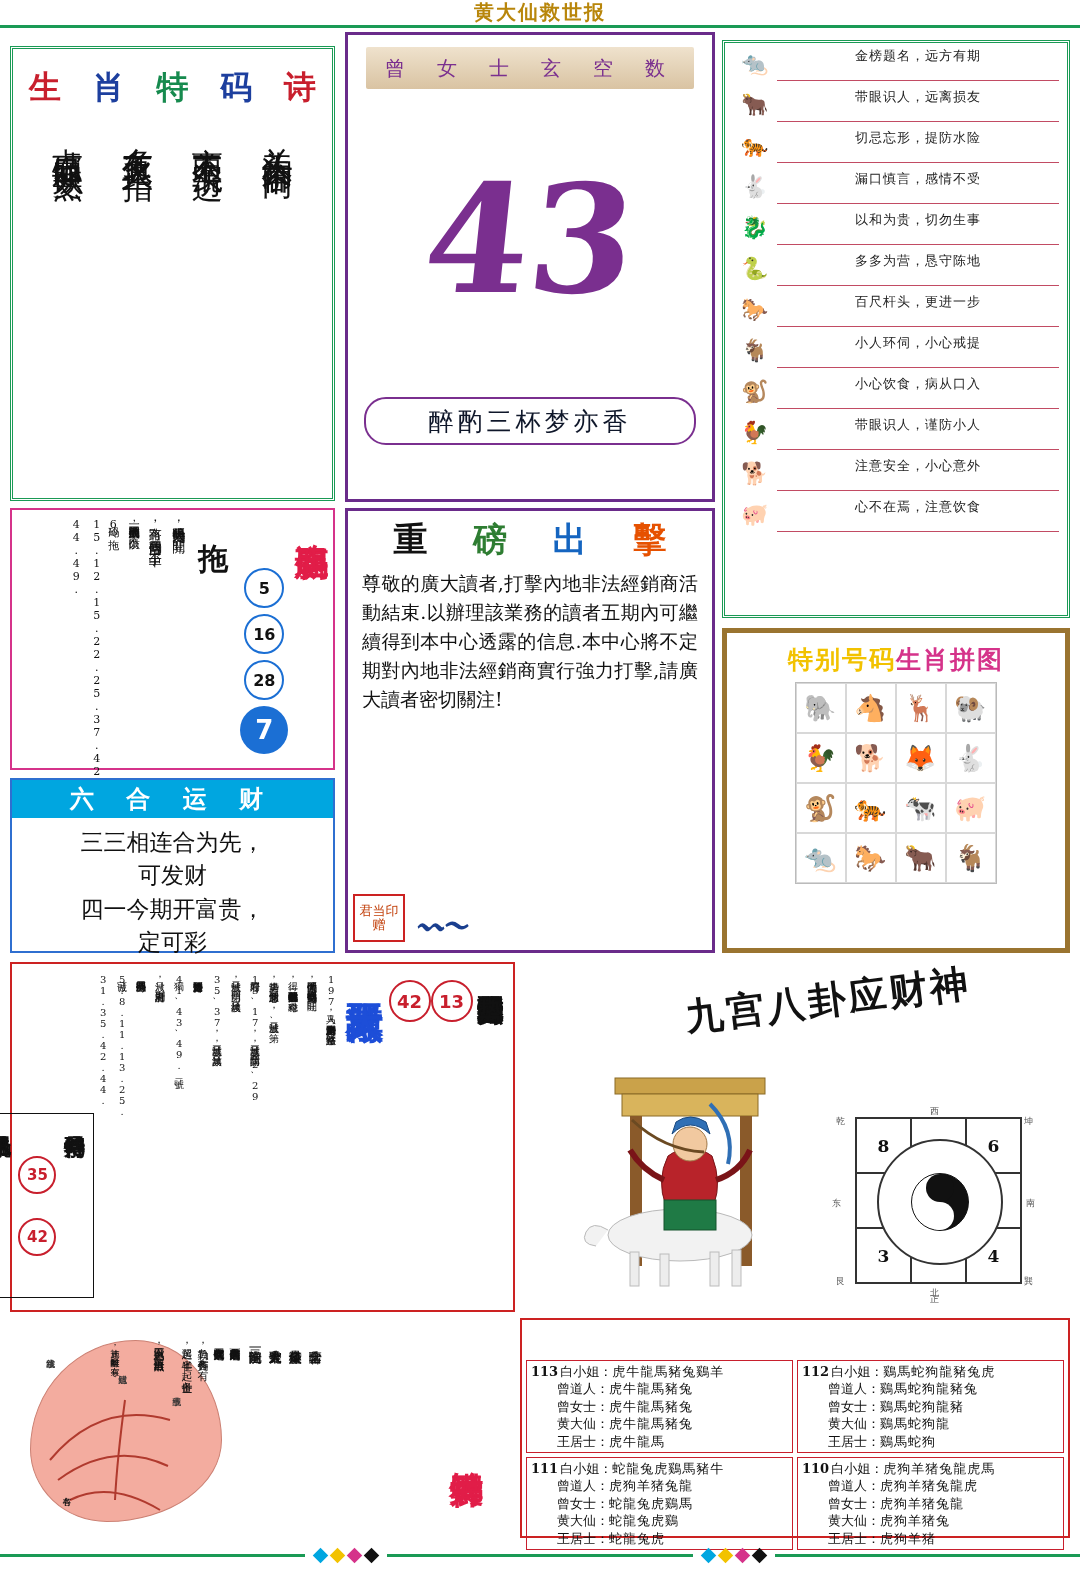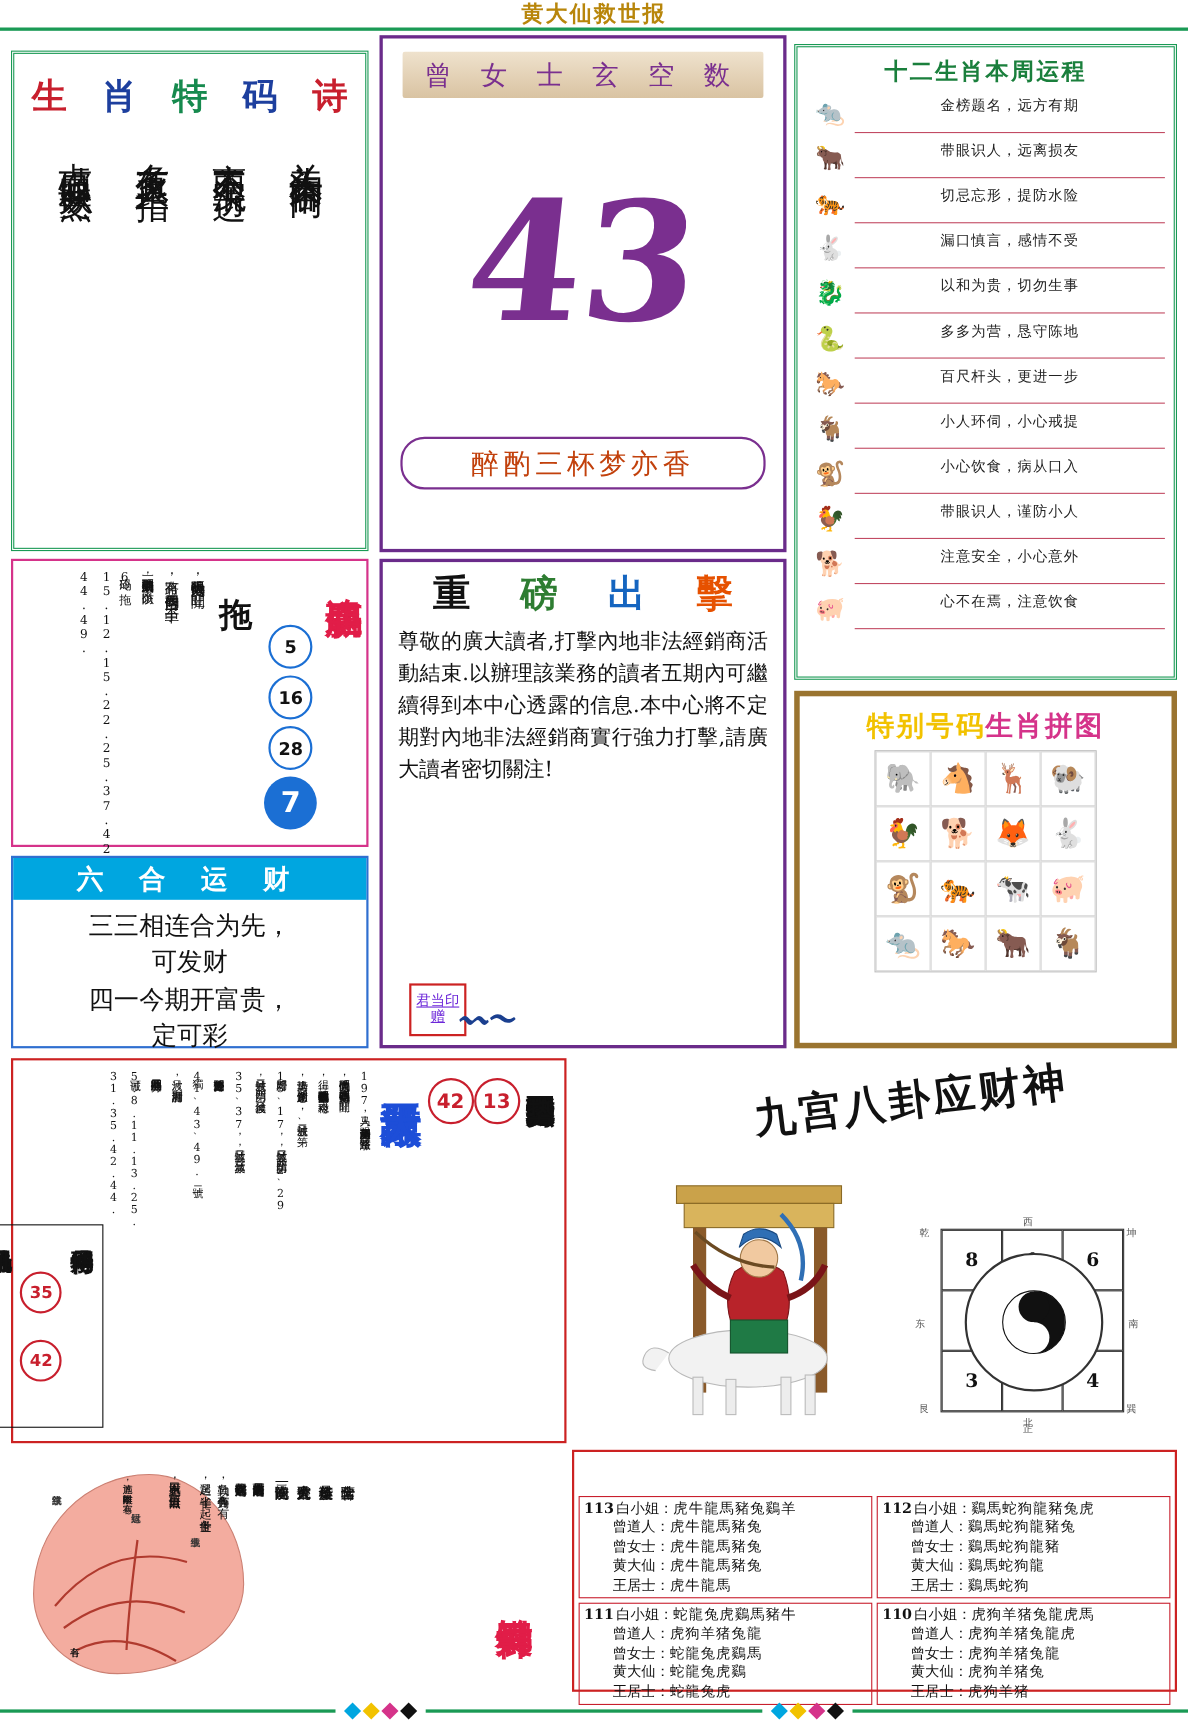--- a/index.html
+++ b/index.html
@@ -56,34 +56,34 @@
 
   
   #xuankong-panel{left:345px;top:32px;width:370px;height:470px;}
   #xk-title{
     margin:12px 18px 0 18px;height:42px;
     background:linear-gradient(#efe2cd,#d9c3a2);
     display:flex;align-items:center;justify-content:center;
     border-radius:2px;
   }
   #xk-title span{
-    font-size:24px;color:#7a2f8f;letter-spacing:10px;
-    font-family:Liberation Sans, sans-serif;
+    font-size:20px;color:#7a2f8f;letter-spacing:10px;
+    font-family:Liberation Mono, monospace;
   }
   #xk-glyph{
     height:300px;display:flex;align-items:center;justify-content:center;
     color:#7a2f8f;font-size:150px;font-weight:bold;
     font-family:"DejaVu Serif","Liberation Serif",serif;
     transform:skewX(-6deg);
   }
   #xk-foot{
     margin:8px 16px;height:44px;border:2px solid #7a2f8f;border-radius:22px;
     display:flex;align-items:center;justify-content:center;
   }
-  #xk-foot span{font-size:25px;color:#c2410c;letter-spacing:4px;
+  #xk-foot span{font-size:25px;color:#0f172a;letter-spacing:4px;
     font-family:"DejaVu Serif","Liberation Serif",serif;}
 
   
   #zodiac-panel{left:722px;top:40px;width:348px;height:578px;}
   #zodiac-title{text-align:center;font-size:21px;color:#1a7f3c;font-weight:bold;
     padding:8px 0 4px;letter-spacing:2px;
     font-family:"DejaVu Serif","Liberation Serif",serif;}
   .zrow{display:flex;align-items:center;height:41px;padding:0 8px;}
   .zicon{width:44px;text-align:center;font-size:22px;line-height:1;}
   .ztext{
@@ -137,25 +137,24 @@
   #zhongbang-panel{left:345px;top:508px;width:370px;height:445px;}
   #zb-title{display:flex;justify-content:space-evenly;align-items:center;height:58px;}
   #zb-title span{font-size:34px;font-weight:bold;
     font-family:"DejaVu Serif","Liberation Serif",serif;}
   .zb1{color:#111;}.zb2{color:#2e7d32;}.zb3{color:#1565c0;}.zb4{color:#e65100;}
   #zb-body{
     padding:0 14px;font-size:19px;line-height:1.52;color:#111;text-align:justify;
     font-family:"DejaVu Serif","Liberation Serif",serif;
   }
   #zb-stamp{
-    position:absolute;left:24px;bottom:8px;width:48px;height:44px;
-    border:2px solid #cc2222;color:#6d28d9;font-size:13px;line-height:1.05;
+    position:absolute;left:5px;bottom:8px;width:48px;height:44px;
+    border:2px solid #cc2222;color:#c2410c;font-size:13px;line-height:1.05;
     display:flex;align-items:center;justify-content:center;text-align:center;
     font-family:"DejaVu Serif","Liberation Serif",serif;
-    text-decoration:underline;
   }
   #zb-sign{position:absolute;left:70px;bottom:8px;color:#1a3f8f;font-size:26px;
     font-family:"DejaVu Serif","Liberation Serif",serif;}
 
   
   #puzzle-panel{left:722px;top:628px;width:348px;height:325px;}
   #pz-title{text-align:center;padding:10px 0 6px;font-size:25px;font-weight:bold;
     letter-spacing:2px;font-family:"DejaVu Serif","Liberation Serif",serif;}
   #pz-title .a{color:#f2c200;}
   #pz-title .b{color:#d5338a;}
@@ -298,21 +297,20 @@
   <div id="xk-title">
     <span>曾 女 士 玄 空 数</span>
   </div>
   <div id="xk-glyph">43</div>
   <div id="xk-foot">
     <span>醉酌三杯梦亦香</span>
   </div>
 </div>
 
 <div class="abs box b-green" id="zodiac-panel">
-  <div id="zodiac-title">十二生肖本周运程</div>
 
   <div class="zrow">
     <div class="zicon">🐀</div>
     <div class="ztext">金榜题名，远方有期</div>
   </div>
   <div class="zrow">
     <div class="zicon">🐂</div>
     <div class="ztext">带眼识人，远离损友</div>
   </div>
   <div class="zrow">

